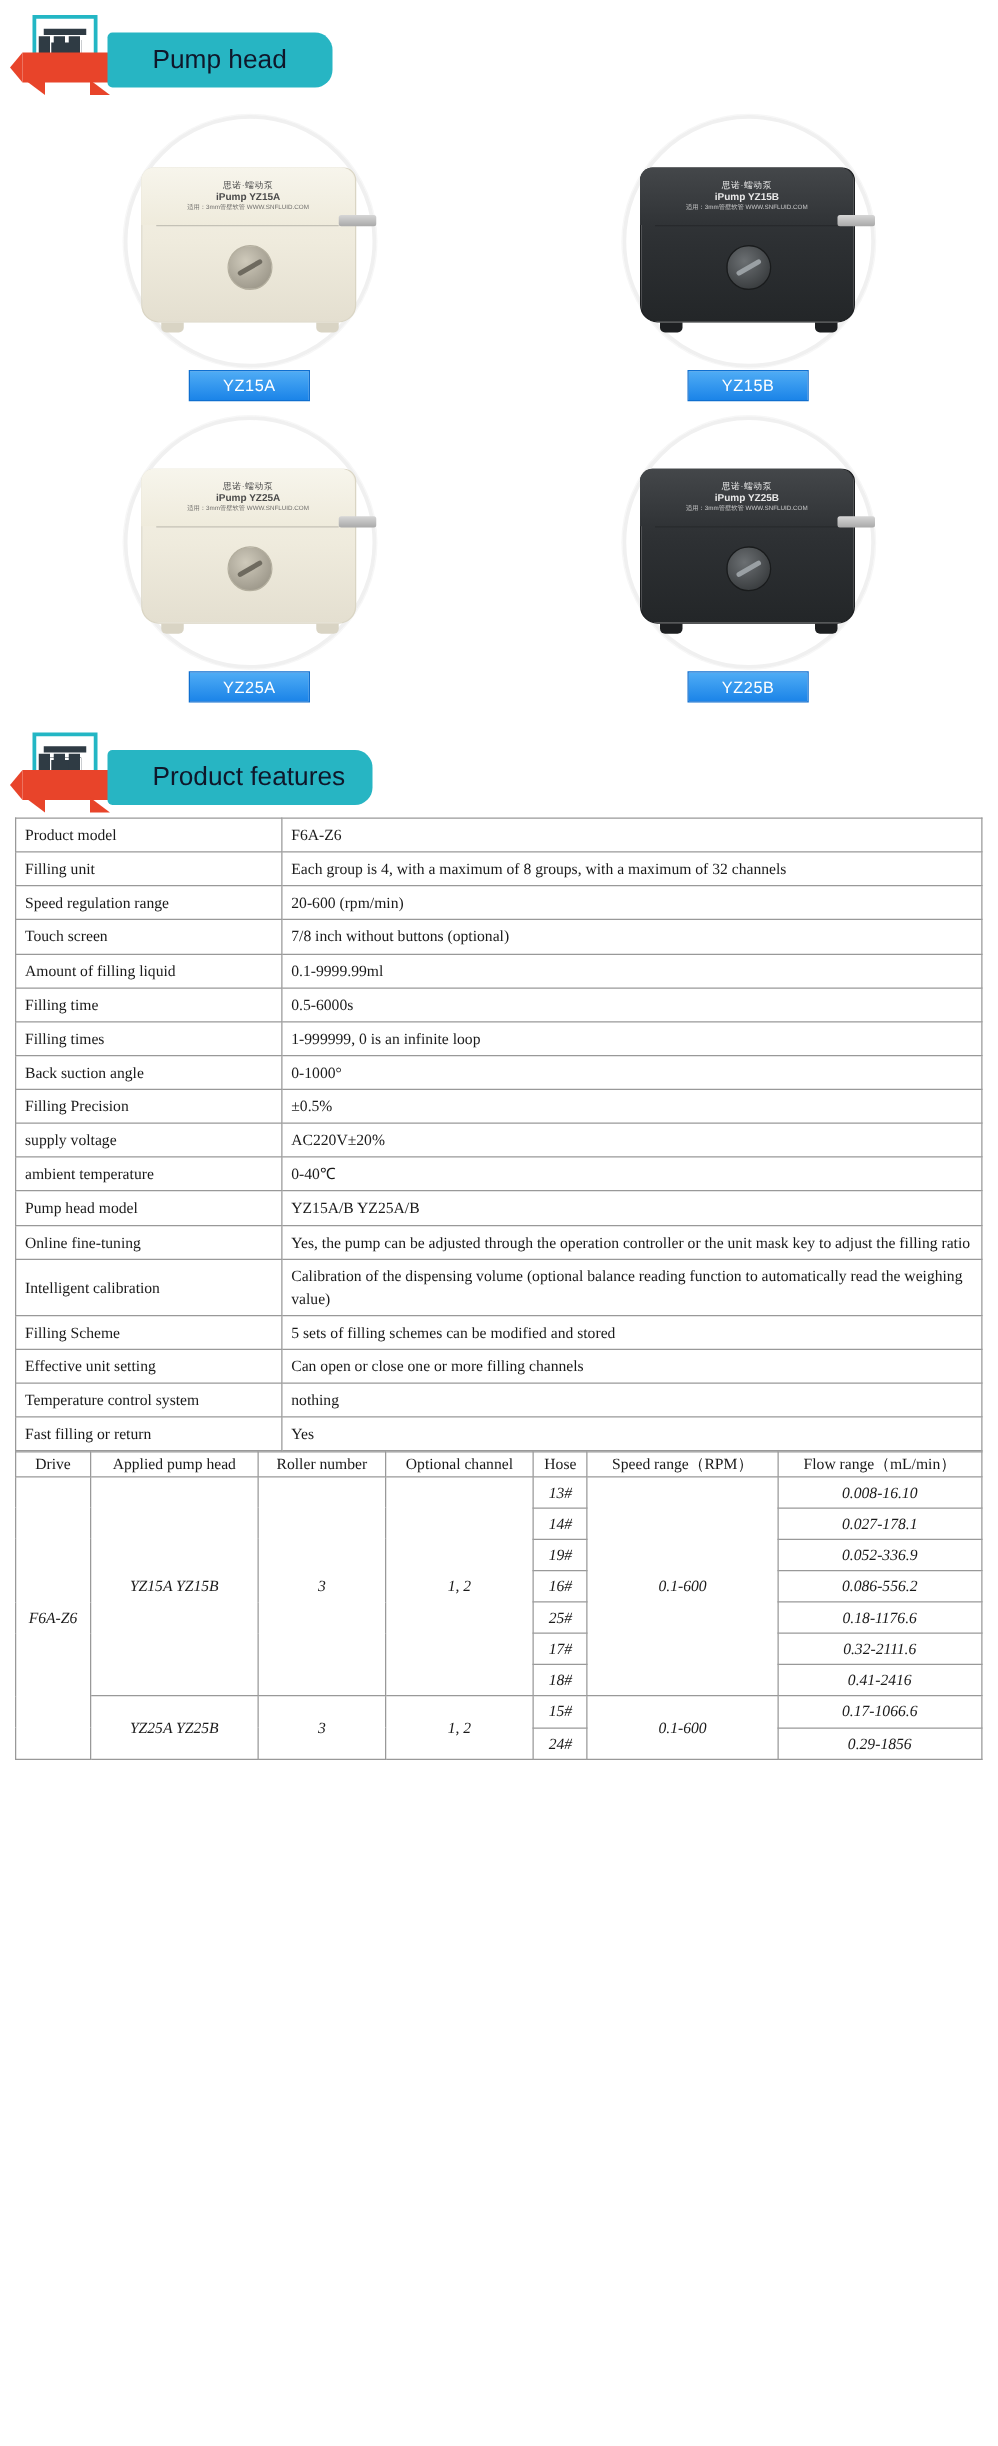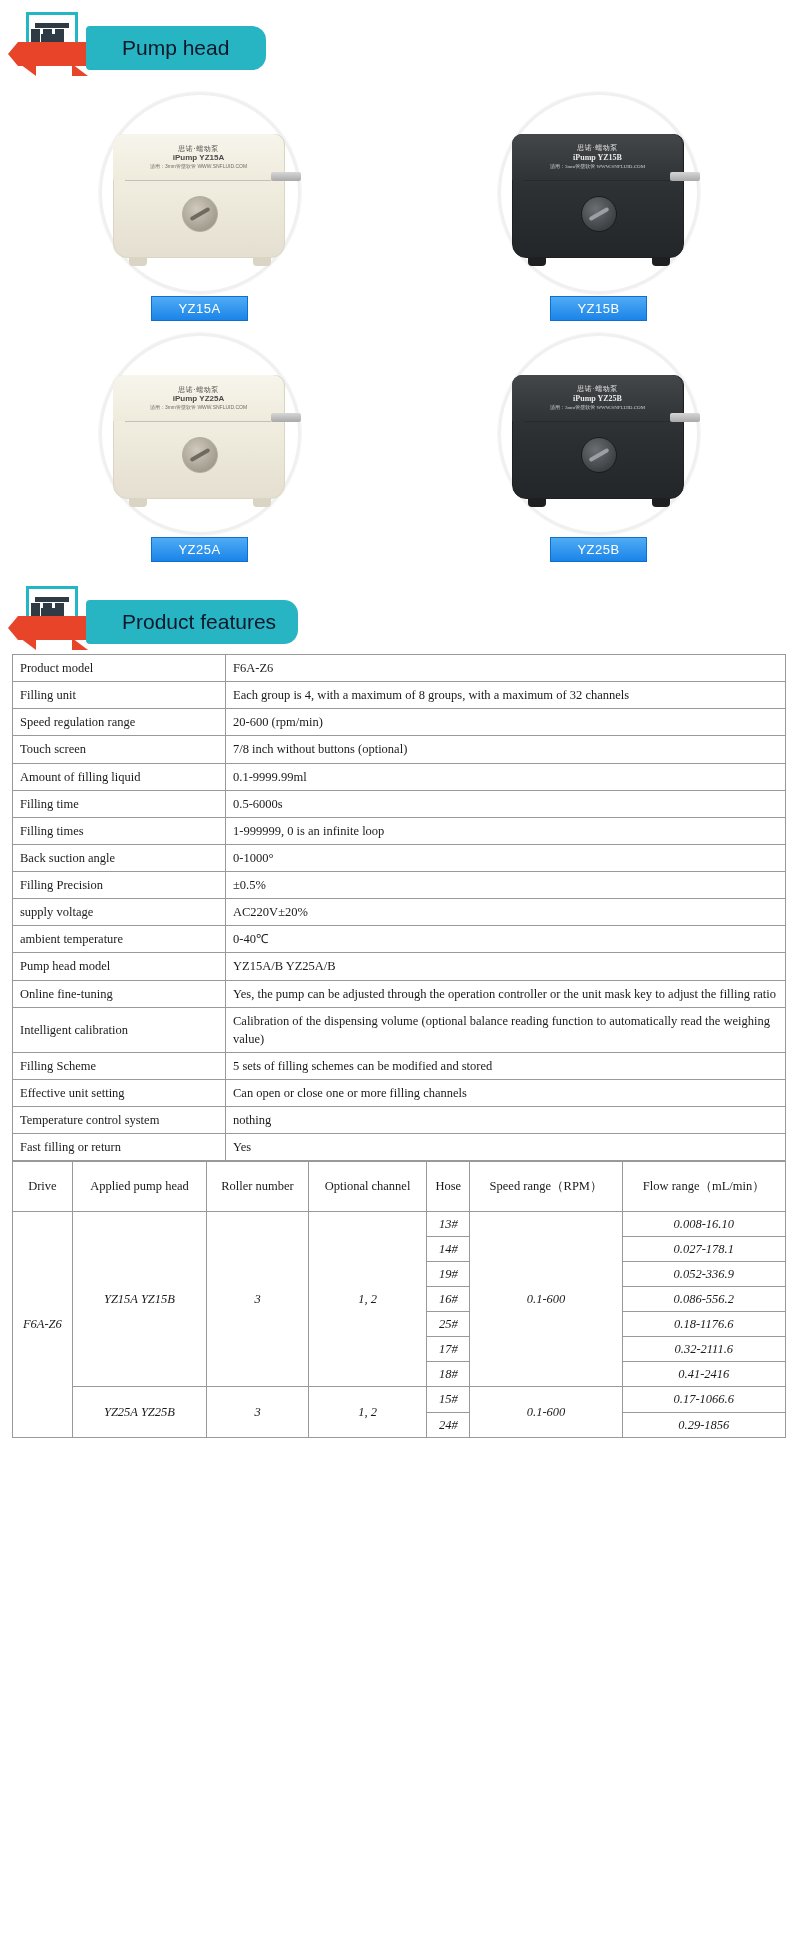--- a/index.html
+++ b/index.html
@@ -222,21 +222,21 @@
     position: absolute;
     left: 26px;
     top: 10px;
     width: 132px;
     text-align: center;
     font-size: 7px;
     line-height: 9px;
     font-family: "Liberation Sans", sans-serif;
   }
   .pump.light .label { color: #4a4a4a; }
-  .pump.dark .label { color: #e9e9e9; font-family: Liberation Serif, serif; }
+  .pump.dark .label { color: #e9e9e9; }
   .pump .label .brand { font-size: 7px; letter-spacing: .5px; }
   .pump .label .model { font-weight: bold; font-size: 8px; }
   .pump .label .sub { font-size: 5px; opacity: .8; }
   .pump .divider {
     position: absolute;
     left: 18px;
     top: 46px;
     width: 146px;
     height: 1px;
     background: rgba(0,0,0,.18);
@@ -310,21 +310,21 @@
     padding: 4px 7px;
     vertical-align: middle;
     font-weight: normal;
     text-align: left;
   }
   .features td:first-child { width: 198px; }
   .guide th, .guide td {
     text-align: center;
     vertical-align: middle;
   }
-  .guide th { padding: 15px 4px; }
+  .guide th { padding: 0 4px; }
   .guide td { padding: 3px 4px; font-style: italic; }
   .nowrap { white-space: nowrap; }
 </style>
 </head>
 <body>
 
 <div class="page">
 
   <div class="section-header">
     <div class="ribbon">

